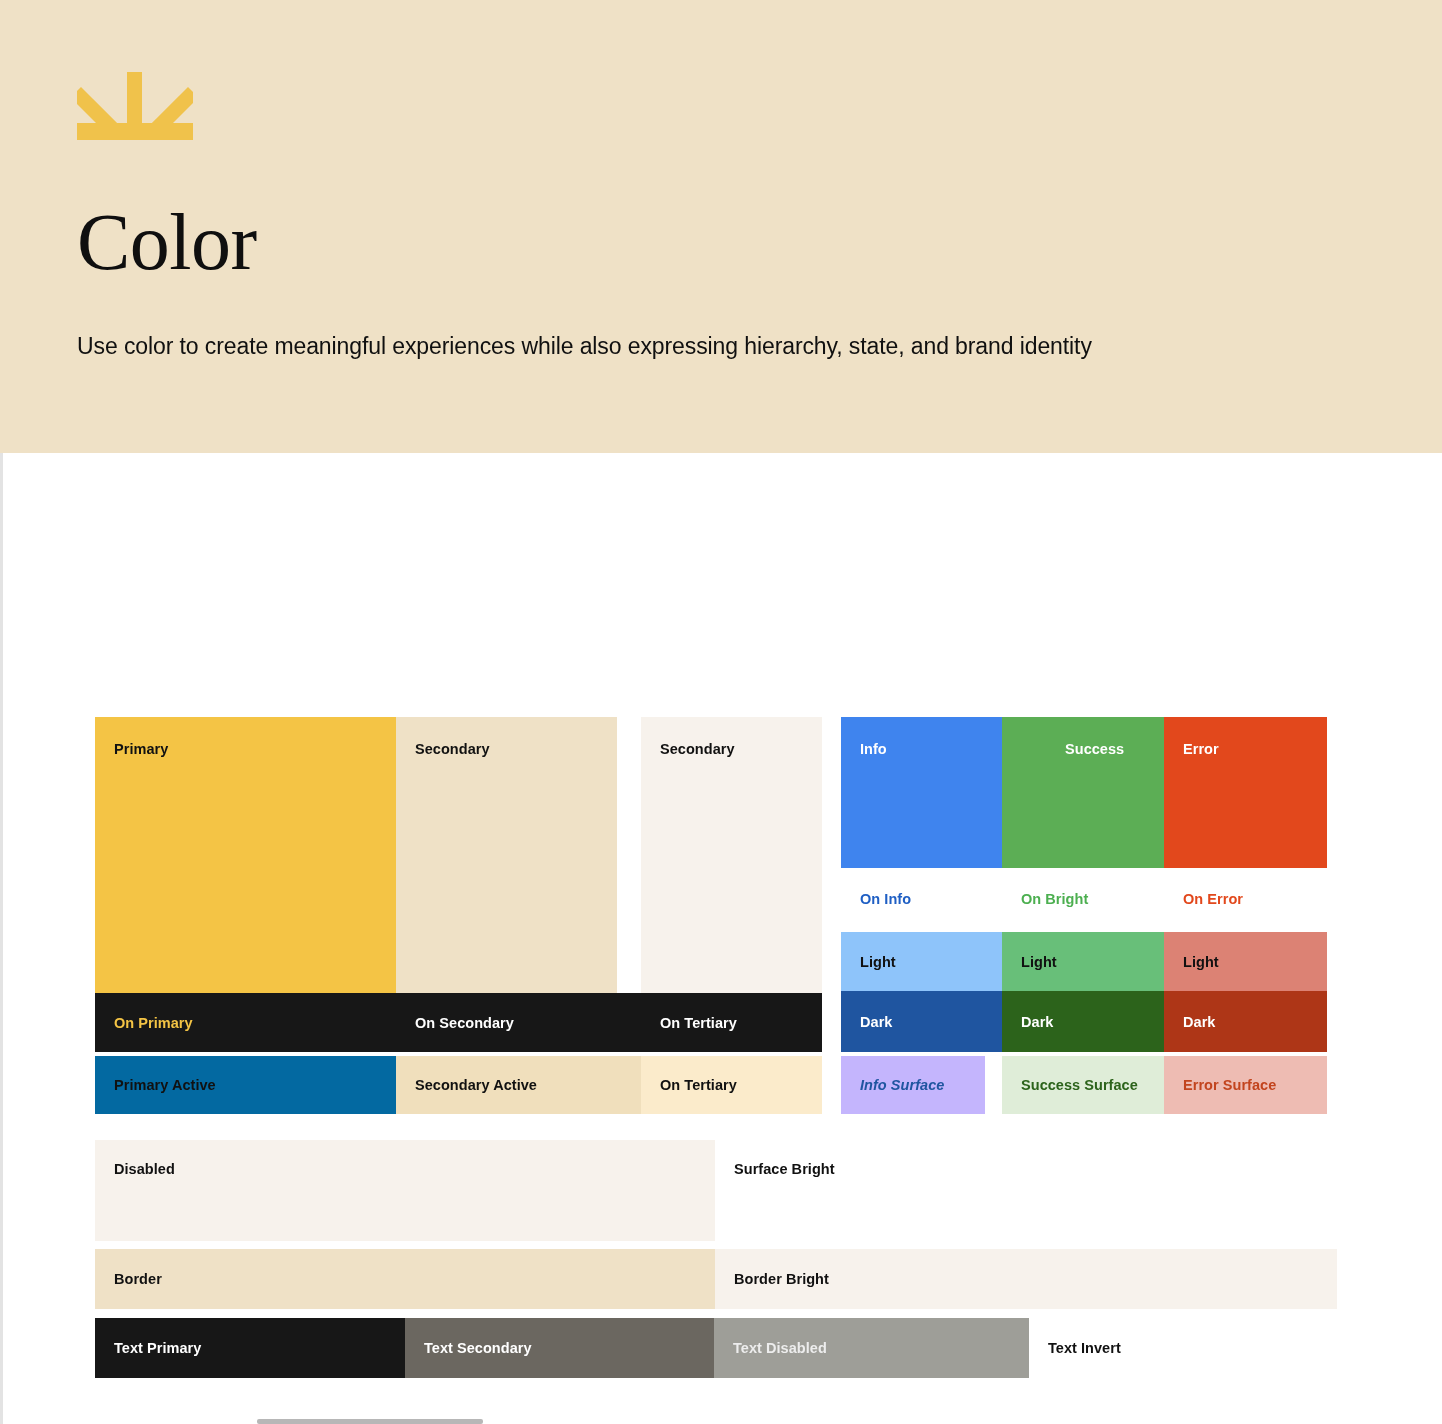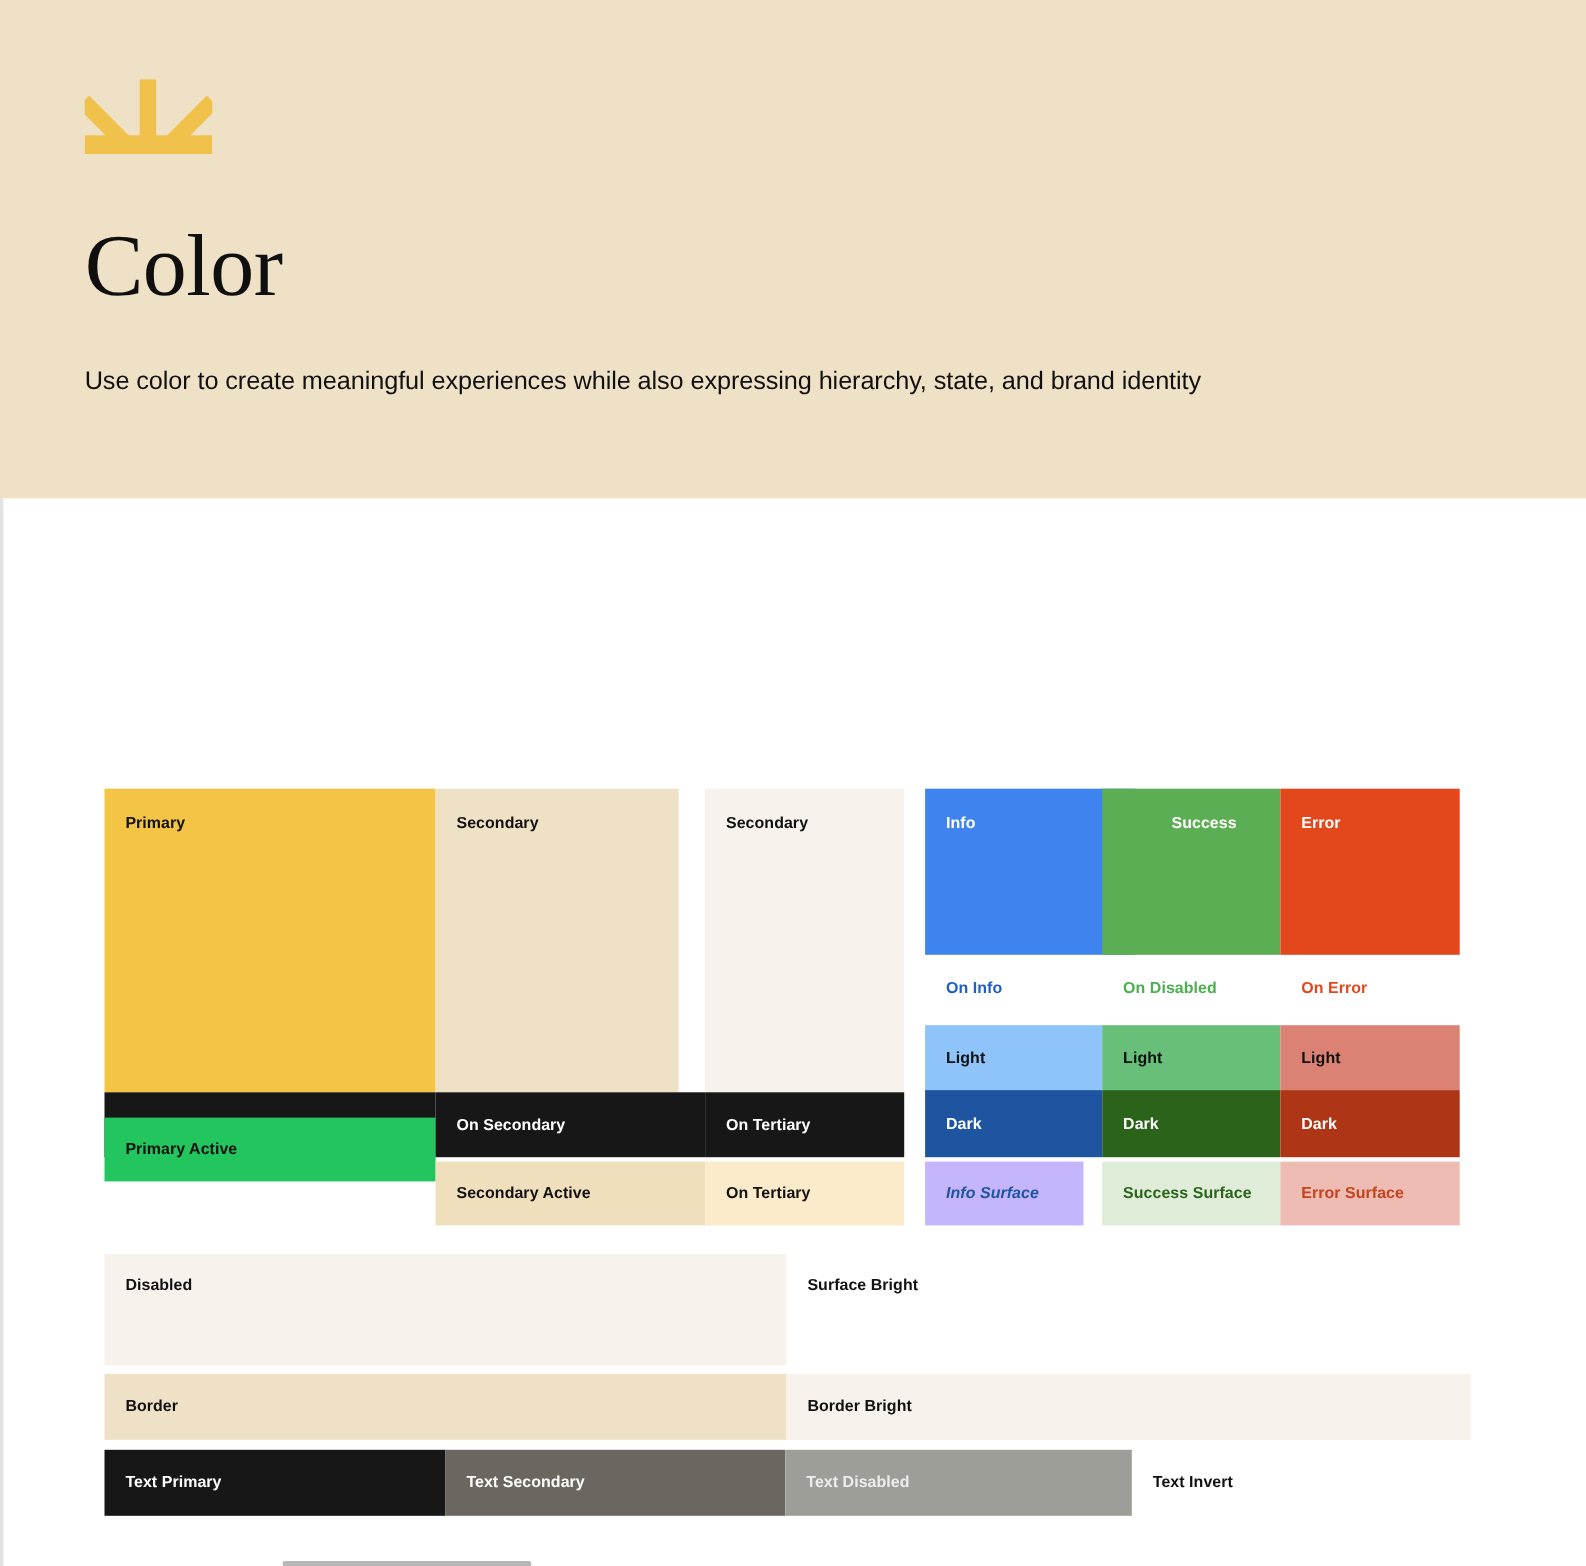--- a/index.html
+++ b/index.html
@@ -130,21 +130,21 @@
   </div>
 
   <div class="sw lbl-mid" style="left:396px; top:993px; width:245px; height:59px; background:#171717;">
     <span style="color:#FFFFFF;">On Secondary</span>
   </div>
 
   <div class="sw lbl-mid" style="left:641px; top:993px; width:181px; height:59px; background:#171717;">
     <span style="color:#FFFFFF;">On Tertiary</span>
   </div>
 
-  <div class="sw lbl-mid" style="left:95px; top:1016px; width:301px; height:58px; background:#22c55e;">
+  <div class="sw lbl-mid" style="left:95px; top:1056px; width:301px; height:58px; background:#0369a1;">
     <span style="color:#111111;">Primary Active</span>
   </div>
 
   <div class="sw lbl-mid" style="left:396px; top:1056px; width:245px; height:58px; background:#F0DFBC;">
     <span style="color:#111111;">Secondary Active</span>
   </div>
 
   <div class="sw lbl-mid" style="left:641px; top:1056px; width:181px; height:58px; background:#FBEBCB;">
     <span style="color:#111111;">On Tertiary</span>
   </div>
@@ -156,21 +156,21 @@
     <span style="color:#FFFFFF;margin-left:44px;">Success</span>
   </div>
   <div class="sw" style="left:1164px; top:717px; width:163px; height:151px; background:#E2481C;">
     <span style="color:#FFFFFF;">Error</span>
   </div>
 
   <div class="sw lbl-mid plain" style="left:841px; top:876px; width:161px; height:46px;">
     <span style="color:#1F5FC4;">On Info</span>
   </div>
   <div class="sw lbl-mid plain" style="left:1002px; top:876px; width:162px; height:46px;">
-    <span style="color:#4CAF50;">On Disabled</span>
+    <span style="color:#4CAF50;">On Bright</span>
   </div>
   <div class="sw lbl-mid plain" style="left:1164px; top:876px; width:163px; height:46px;">
     <span style="color:#E2481C;">On Error</span>
   </div>
 
   <div class="sw lbl-mid" style="left:841px; top:932px; width:161px; height:59px; background:#8EC4FA;">
     <span style="color:#111111;">Light</span>
   </div>
   <div class="sw lbl-mid" style="left:1002px; top:932px; width:162px; height:59px; background:#68BF79;">
     <span style="color:#111111;">Light</span>

